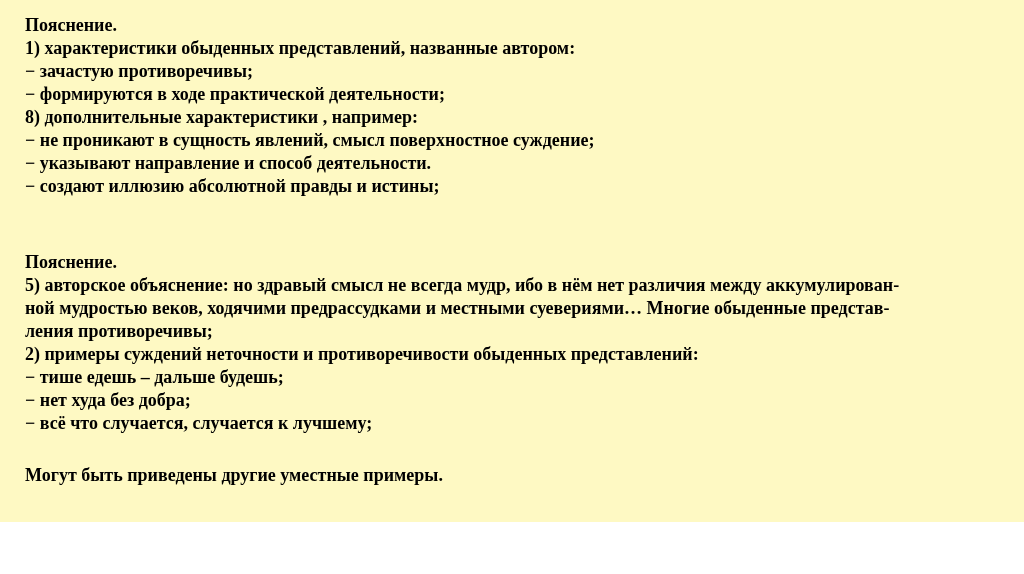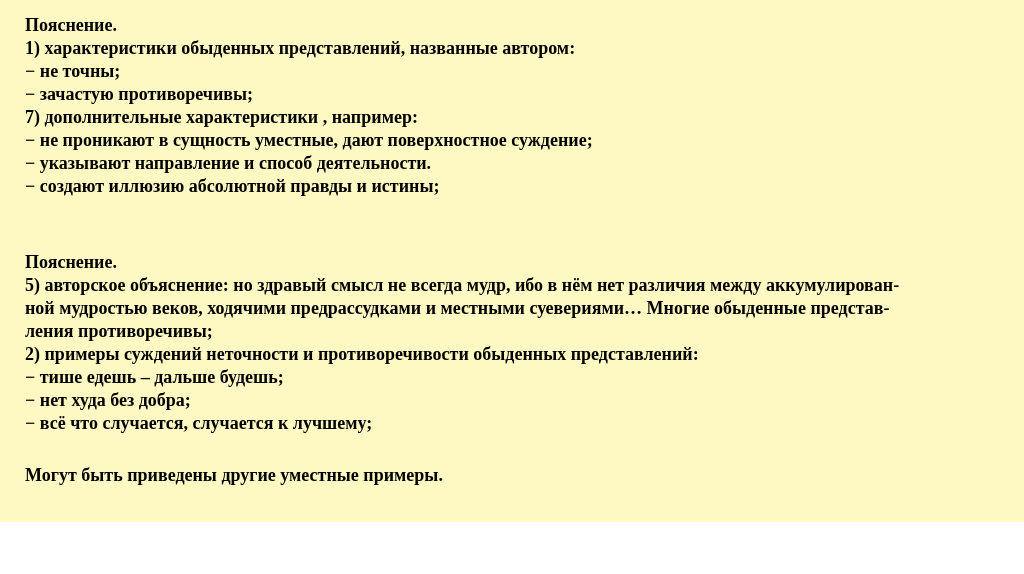--- a/index.html
+++ b/index.html
@@ -36,24 +36,24 @@
   }
 </style>
 </head>
 <body>
 
 <div class="page">
 
   <div class="section section-1">
     <div class="line">Пояснение.</div>
     <div class="line">1) характеристики обыденных представлений, названные автором:</div>
-    <div class="line">− не точны;</div>
     <div class="line">− зачастую противоречивы;</div>
-    <div class="line">7) дополнительные характеристики , например:</div>
-    <div class="line">− не проникают в сущность уместные, дают поверхностное суждение;</div>
+    <div class="line">− формируются в ходе практической деятельности;</div>
+    <div class="line">8) дополнительные характеристики , например:</div>
+    <div class="line">− не проникают в сущность явлений, смысл поверхностное суждение;</div>
     <div class="line">− указывают направление и способ деятельности.</div>
     <div class="line">− создают иллюзию абсолютной правды и истины;</div>
   </div>
 
   <div class="section section-2">
     <div class="line">Пояснение.</div>
     <div class="line">5) авторское объяснение: но здравый смысл не всегда мудр, ибо в нём нет различия между аккумулирован-</div>
     <div class="line">ной мудростью веков, ходячими предрассудками и местными суевериями… Многие обыденные представ-</div>
     <div class="line">ления противоречивы;</div>
     <div class="line">2) примеры суждений неточности и противоречивости обыденных представлений:</div>

